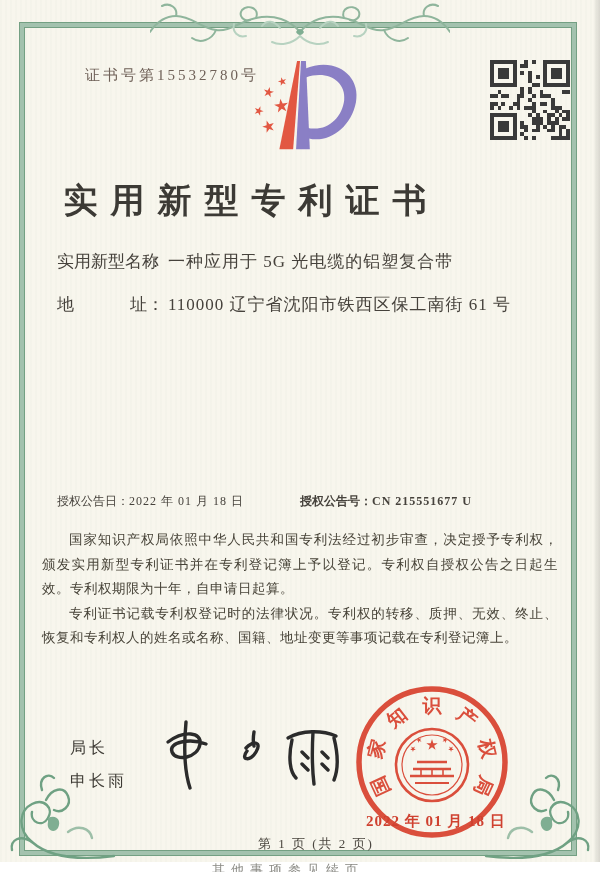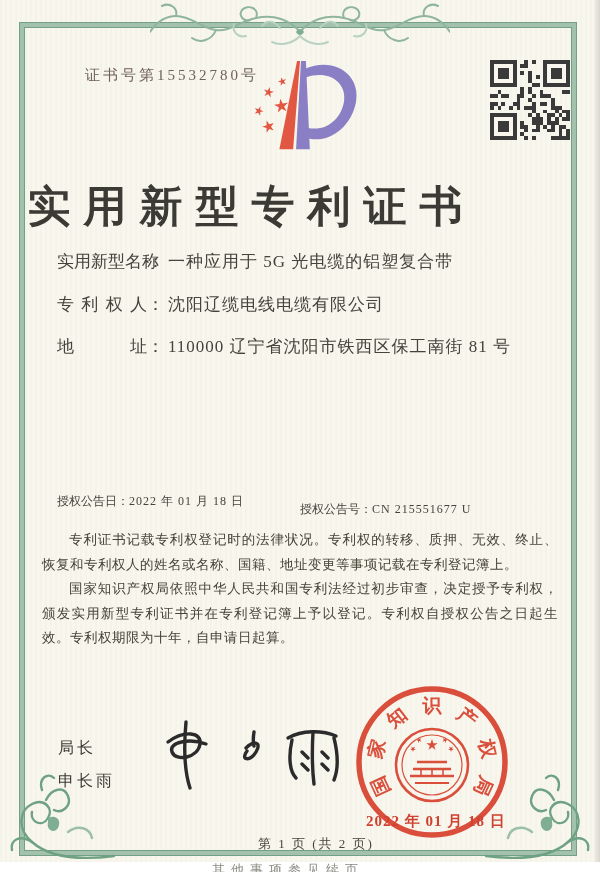--- a/index.html
+++ b/index.html
@@ -20,37 +20,37 @@
     box-shadow:0 0 0 1px #74a083, inset 0 0 0 1px #74a083;
   }
   .ornament{position:absolute;pointer-events:none;}
   .cert-no{
     position:absolute;left:40px;top:66px;font-size:15px;letter-spacing:3px;color:#6f6158;margin-left:45px;
   }
   .logo{position:absolute;left:236px;top:55px;}
   .qr{position:absolute;left:490px;top:60px;width:80px;height:80px;}
   .title{
     position:absolute;left:0;top:178px;width:490px;text-align:center;
-    font-size:43px;font-weight:600;letter-spacing:13px;color:#3c3a35;text-indent:13px;
+    font-size:34px;font-weight:600;letter-spacing:13px;color:#3c3a35;text-indent:13px;
   }
   .fields{position:absolute;left:57px;top:250px;width:500px;}
   .field-row{height:42.5px;font-size:17px;color:#46423c;white-space:nowrap;}
   .field-label{
     display:inline-block;width:90px;text-align:justify;text-align-last:justify;
     vertical-align:top;
   }
   .field-colon{display:inline-block;margin-right:4px;}
   .field-value{letter-spacing:1px;}
   .grant-row{position:absolute;left:57px;top:493px;width:510px;font-size:12px;color:#46423c;white-space:nowrap;}
-  .grant-right{position:absolute;left:243px;top:8px;}
+  .grant-right{position:absolute;left:243px;top:0;font-weight:bold;}
   .paras{position:absolute;left:42px;top:528px;width:516px;font-size:13.5px;color:#474338;
     line-height:1.82;text-align:justify;}
   .paras p{margin:0;text-indent:2em;letter-spacing:.5px;}
   .signoff{position:absolute;left:58px;top:738px;font-size:16px;color:#3e3b35;letter-spacing:3px;}
-  .signoff div{margin-bottom:12px;}
+  .signoff div{margin-bottom:12px;margin-left:12px;}
   .signature{position:absolute;left:150px;top:710px;}
   .seal{position:absolute;left:347px;top:677px;opacity:.92;}
   .seal-date{
     position:absolute;left:366px;top:812px;font-size:15px;font-weight:700;color:#cf4130;
     letter-spacing:1px;white-space:nowrap;
   }
   .footer{position:absolute;left:16px;top:835px;width:600px;text-align:center;
     font-size:13px;color:#4a463f;letter-spacing:2px;}
   .bottom-strip{position:absolute;left:0;top:862px;width:600px;height:18px;background:#ffffff;}
   .partial-text{
@@ -231,37 +231,34 @@
       <rect x="2" y="16" width="3" height="3" fill="#3a3a3a"></rect>
     </svg>
 
   <div class="title">实用新型专利证书</div>
 
   <div class="fields">
     <div class="field-row">
       <span class="field-label">实用新型名称</span><span class="field-colon">：</span><span class="field-value">一种应用于 5G 光电缆的铝塑复合带</span>
     </div>
     <div class="field-row">
-      <span class="field-label">专利权人</span><span class="field-colon">：</span><span class="field-value">沈阳辽缆电线电缆有限公司</span>
-    </div>
-    <div class="field-row">
-      <span class="field-label">地址</span><span class="field-colon">：</span><span class="field-value">110000  辽宁省沈阳市铁西区保工南街 81 号</span>
+      <span class="field-label">地址</span><span class="field-colon">：</span><span class="field-value">110000  辽宁省沈阳市铁西区保工南街 61 号</span>
     </div>
   </div>
 
   <div class="grant-row">
     <span>授权公告日</span><span>：</span><span class="field-value">2022 年 01 月 18 日</span>
     <span class="grant-right">
       <span>授权公告号</span><span>：</span><span class="field-value">CN 215551677 U</span>
     </span>
   </div>
 
   <div class="paras">
+    <p>国家知识产权局依照中华人民共和国专利法经过初步审查，决定授予专利权，颁发实用新型专利证书并在专利登记簿上予以登记。专利权自授权公告之日起生效。专利权期限为十年，自申请日起算。</p>
     <p>专利证书记载专利权登记时的法律状况。专利权的转移、质押、无效、终止、恢复和专利权人的姓名或名称、国籍、地址变更等事项记载在专利登记簿上。</p>
-    <p>国家知识产权局依照中华人民共和国专利法经过初步审查，决定授予专利权，颁发实用新型专利证书并在专利登记簿上予以登记。专利权自授权公告之日起生效。专利权期限为十年，自申请日起算。</p>
   </div>
 
   <div class="signoff">
     <div>局长</div>
     <div>申长雨</div>
   </div>
 
   <svg class="signature" width="200" height="85" viewBox="0 0 200 85">
     <g stroke="#2b2b2b" stroke-width="3.4" fill="none" stroke-linecap="round" stroke-linejoin="round">
       <path d="M18,32 C34,20 52,22 50,34 C48,48 26,52 22,42 C18,32 40,28 56,34"></path>

